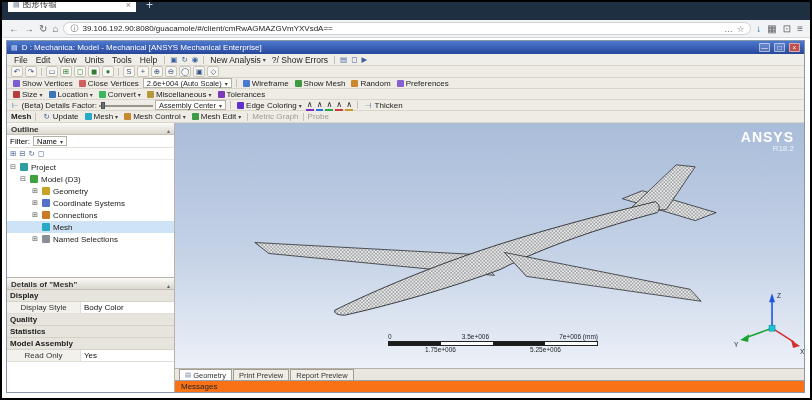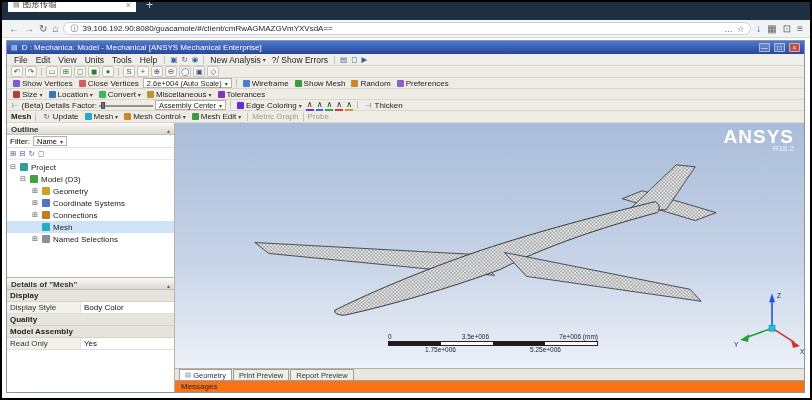--- a/index.html
+++ b/index.html
@@ -65,28 +65,28 @@
   .trow.selected { background:#cfe3f6; }
   .exp { width:8px; font-size:7px; color:#555; text-align:center; flex:0 0 auto; }
   .ticon { width:8px; height:8px; border-radius:1px; flex:0 0 auto; }
   .c-project{background:#2f9e9e;} .c-model{background:#3fa23f;} .c-geom{background:#c9a227;}
   .c-csys{background:#5470c9;} .c-conn{background:#c97a27;} .c-mesh{background:#27a9c9;} .c-nsel{background:#8a8f96;}
 
   .details { flex:1; display:flex; flex-direction:column; min-height:0; background:#fff; }
   .dgrid { flex:1; font-size:8px; overflow:hidden; }
   .dsec { height:12px; background:#e7e4dd; font-weight:bold; padding:1px 3px; border-bottom:1px solid #d6d2c8; color:#222; }
   .drow { display:flex; height:12px; border-bottom:1px solid #e2dfd8; }
-  .drow .lab { width:74px; background:#f3f1ec; border-right:1px solid #e2dfd8; padding:1px 3px; color:#333; flex:0 0 auto; }
+  .drow .lab { width:74px; background:#f3f1ec; border-right:1px solid #e2dfd8; padding:1px 3px; color:#333; flex:0 0 auto;text-align:center; }
   .drow .val { flex:1; padding:1px 3px; color:#111; }
 
   .rightcol { flex:1; display:flex; flex-direction:column; min-width:0; }
   .viewport { flex:1; position:relative; background:linear-gradient(180deg,#a9bcd9 0%,#c6d3e7 55%,#edf1f8 100%); overflow:hidden; min-height:0; }
   .viewport svg.scene { position:absolute; inset:0; width:100%; height:100%; }
   .brand { position:absolute; top:7px; right:10px; text-align:right; color:#fff; }
-  .brand-main { font-size:19px; font-weight:bold; letter-spacing:1px; line-height:14px; }
+  .brand-main { font-size:14px; font-weight:bold; letter-spacing:1px; line-height:14px; }
   .brand-sub { font-size:8px; color:#eef2f8; }
   .scalebar { position:absolute; left:213px; bottom:14px; width:210px; font-size:6.5px; color:#1c1f24; }
   .sb-top { display:flex; justify-content:space-between; margin-bottom:1px; }
   .sb-bar { display:flex; height:5px; border:1px solid #222; background:#fff; }
   .sb-seg { flex:1; } .sb-b { background:#1b1b1b; } .sb-w { background:#fff; }
   .sb-bottom { position:relative; height:8px; }
   .sb-q1 { position:absolute; left:25%; transform:translateX(-50%); }
   .sb-q3 { position:absolute; left:75%; transform:translateX(-50%); }
 
   .vtabs { height:12px; background:#e9e6df; border-top:1px solid #b7b3a9; display:flex; align-items:flex-end; padding:0 4px; gap:1px; flex:0 0 auto; }
@@ -367,20 +367,21 @@
               <span class="spacer"></span>
               <span class="pin">▴</span>
             </div>
             <div class="dgrid">
               <div class="dsec">Display</div>
               <div class="drow">
                 <span class="lab">Display Style</span>
                 <span class="val">Body Color</span>
               </div>
               <div class="dsec">Quality</div>
+              <div class="dsec">Statistics</div>
               <div class="dsec">Model Assembly</div>
               <div class="drow">
                 <span class="lab">Read Only</span>
                 <span class="val">Yes</span>
               </div>
             </div>
           </div>
         </div>
 
         <div class="rightcol">

